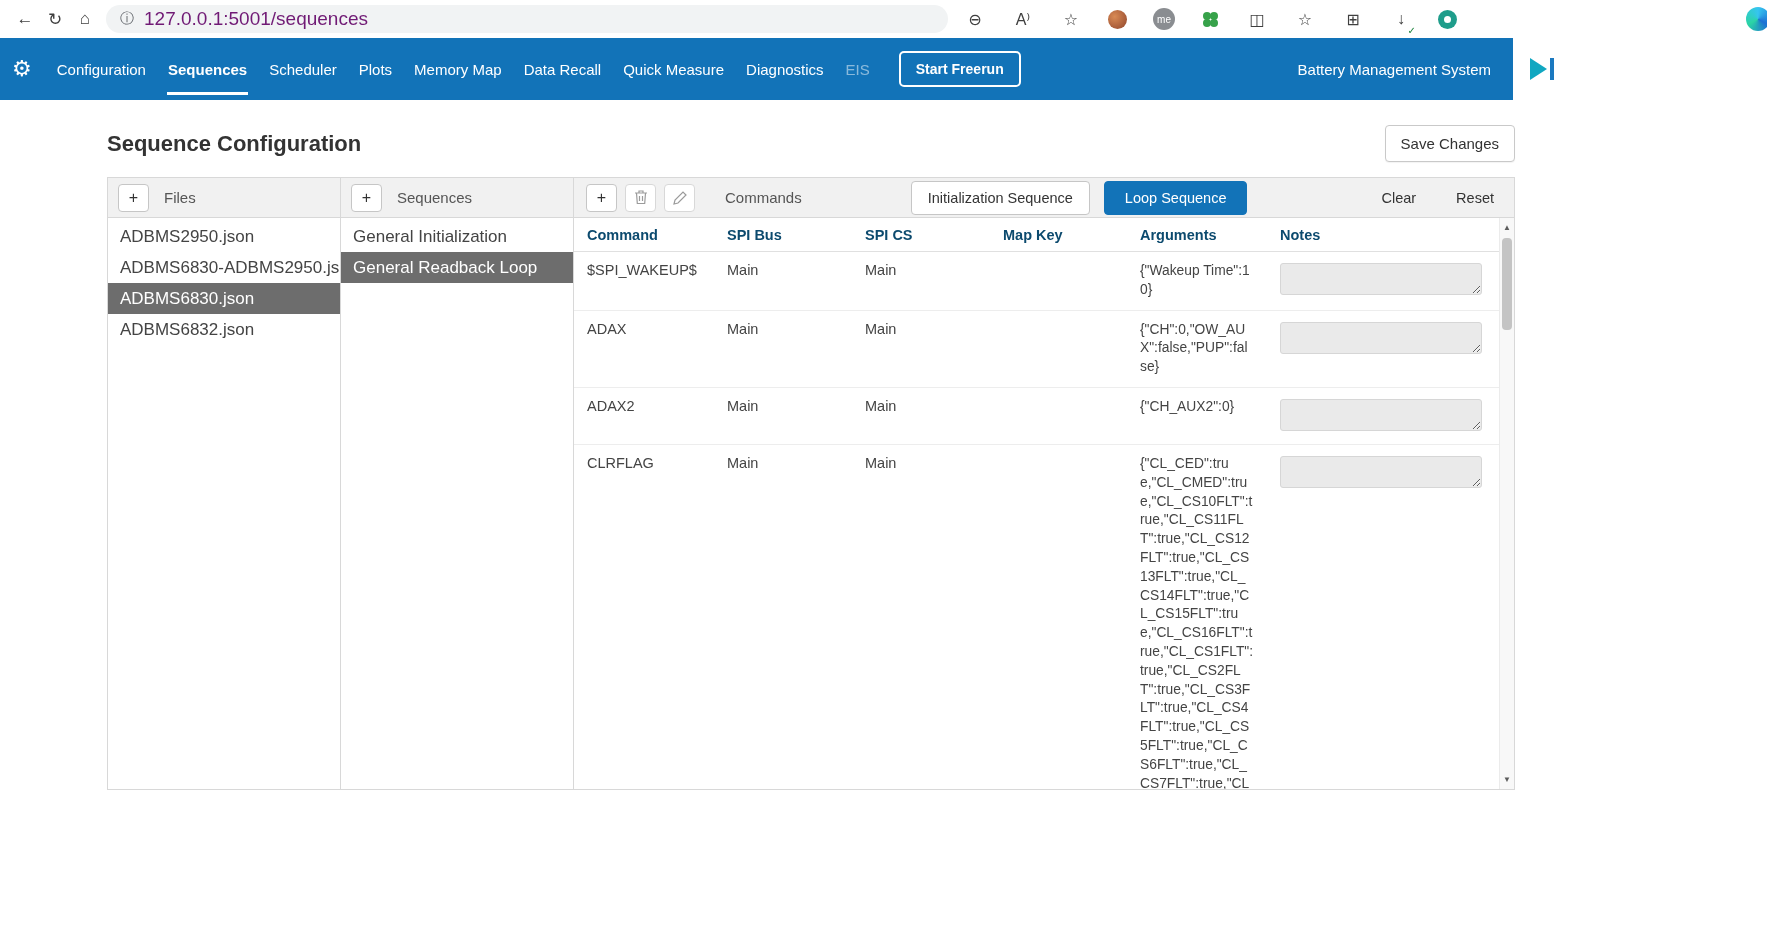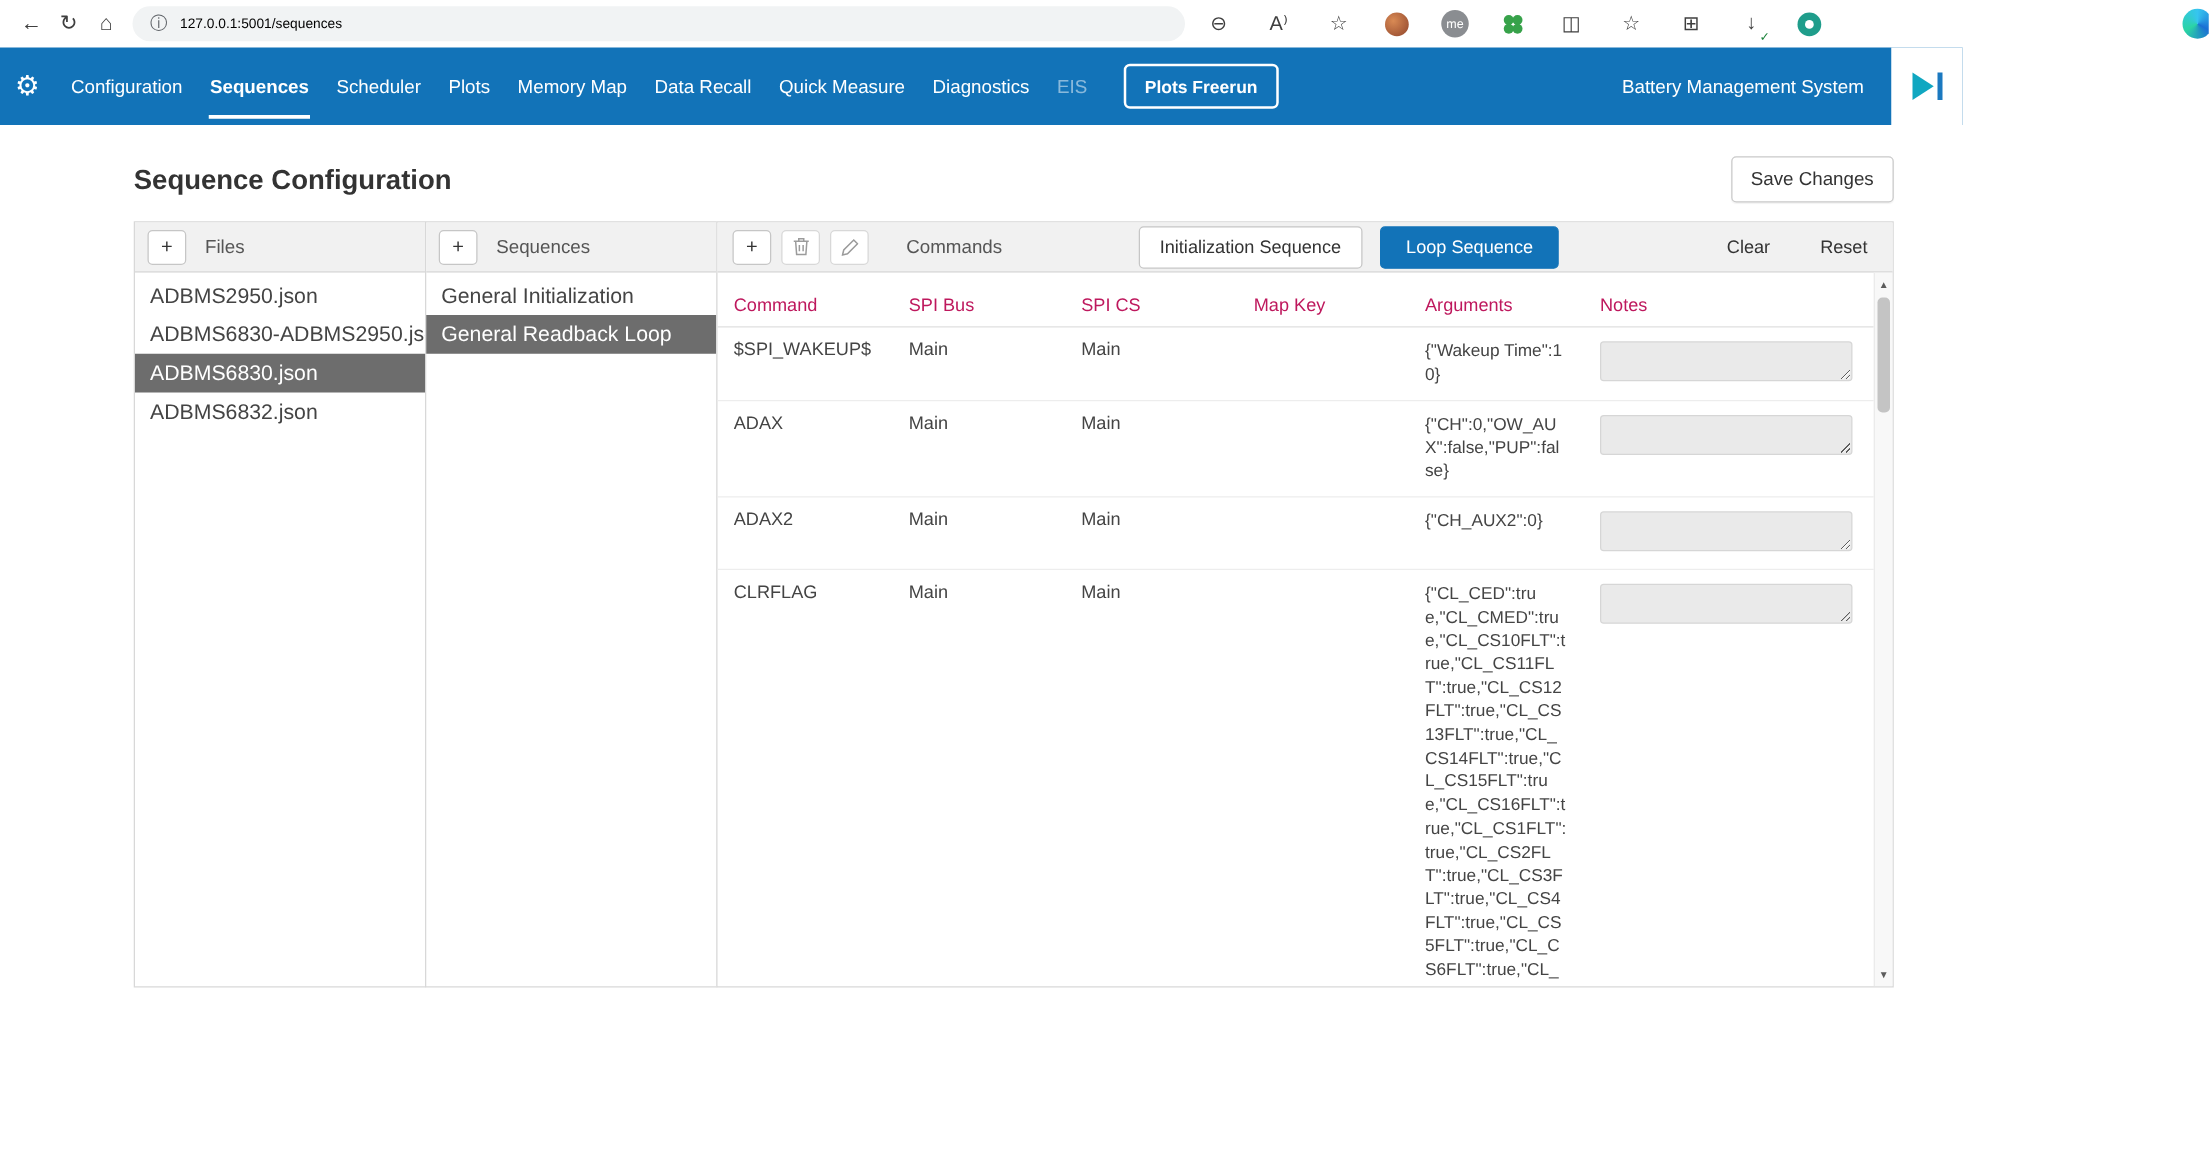--- a/index.html
+++ b/index.html
@@ -7,21 +7,21 @@
               font-family:"Liberation Sans","DejaVu Sans",sans-serif; }
 
   
   .chrome { height:38px; display:flex; align-items:center; padding:0 6px 0 10px; background:#fff; }
   .chrome-icon { min-width:30px; height:30px; display:flex; align-items:center; justify-content:center;
                  font-size:17px; color:#3f3f3f; cursor:pointer; }
   .chrome-icon.sm { font-size:16px; min-width:22px; }
   .address-bar { width:842px; height:28px; background:#f1f3f4; border-radius:14px; margin-left:6px;
                  display:flex; align-items:center; padding:0 14px; gap:10px; }
   .address-bar .info { font-size:14px; color:#5f6368; }
-  .address-bar .url { font-size:11px; color:#000000; }
+  .address-bar .url { font-size:19px; color:#701a75; }
   .chrome-right { display:flex; align-items:center; gap:26px; margin-left:16px; }
   .read-aloud { font-size:15px; font-weight:400; }
   .badge-me { width:22px; height:22px; border-radius:50%; background:#8a8d91; color:#fff; font-size:10px;
               display:flex; align-items:center; justify-content:center; cursor:pointer; }
   .ext-orange { width:19px; height:19px; border-radius:50%; cursor:pointer;
                 background:radial-gradient(circle at 35% 35%, #d98a54, #8f452c); }
   .ext-clover { display:flex; cursor:pointer; }
   .ext-teal { width:19px; height:19px; border-radius:50%; background:#1f9d8b; position:relative; cursor:pointer; }
   .ext-teal::after { content:""; position:absolute; left:6px; top:6px; width:7px; height:7px;
                      border-radius:50%; background:#fff; }
@@ -87,21 +87,21 @@
               white-space:nowrap; }
   .lnk { font-size:14.5px; color:#333; cursor:pointer; }
   .lnk.clear { margin-left:126px; }
   .lnk.reset { margin-left:32px; margin-right:8px; }
 
   
   .table-area { position:relative; flex:1; overflow:hidden; padding-right:15px; }
   .trow { display:grid; grid-template-columns:140px 138px 138px 137px 140px 1fr;
           padding-left:13px; align-items:start; border-bottom:1px solid #ededed; }
   .trow.thead { border-bottom:1px solid #e0e0e0; }
-  .thead .cell { font-weight:400; color:#be185d; padding:9px 8px 8px 0;margin-top:10px; }
+  .thead .cell { font-weight:700; color:#0c4a6e; padding:9px 8px 8px 0; }
   .cell { font-size:14.5px; color:#444; padding:10px 8px 10px 0; overflow:hidden; }
   .cell.args { font-size:13.8px; line-height:18.8px; word-break:break-all; max-width:122px; }
   .notes-input { width:202px; height:32px; background:#eaeaea; border:1px solid #d6d6d6;
                  border-radius:3px; margin-top:1px; resize:both; font-family:inherit; }
 
   .vscroll { position:absolute; top:0; right:0; width:15px; height:100%; background:#f8f8f8;
              border-left:1px solid #ebebeb; cursor:pointer; }
   .vs-btn { position:absolute; left:0; right:0; height:15px; display:flex; align-items:center;
             justify-content:center; font-size:8px; color:#5c5c5c; }
   .vs-btn.up { top:2px; }
@@ -152,21 +152,21 @@
     <span class="nav-item">Configuration</span>
     <span class="nav-item active">Sequences</span>
     <span class="nav-item">Scheduler</span>
     <span class="nav-item">Plots</span>
     <span class="nav-item">Memory Map</span>
     <span class="nav-item">Data Recall</span>
     <span class="nav-item">Quick Measure</span>
     <span class="nav-item">Diagnostics</span>
     <span class="nav-item disabled">EIS</span>
   </div>
-  <button class="btn-freerun">Plots Freerun</button>
+  <button class="btn-freerun">Start Freerun</button>
   <span class="brand">Battery Management System</span>
   <div class="play-box">
     <span class="play-tri"></span>
     <span class="play-bar"></span>
   </div>
 </div>
 
 <div class="page">
   <div class="page-head">
     <h1 class="page-title">Sequence Configuration</h1>

